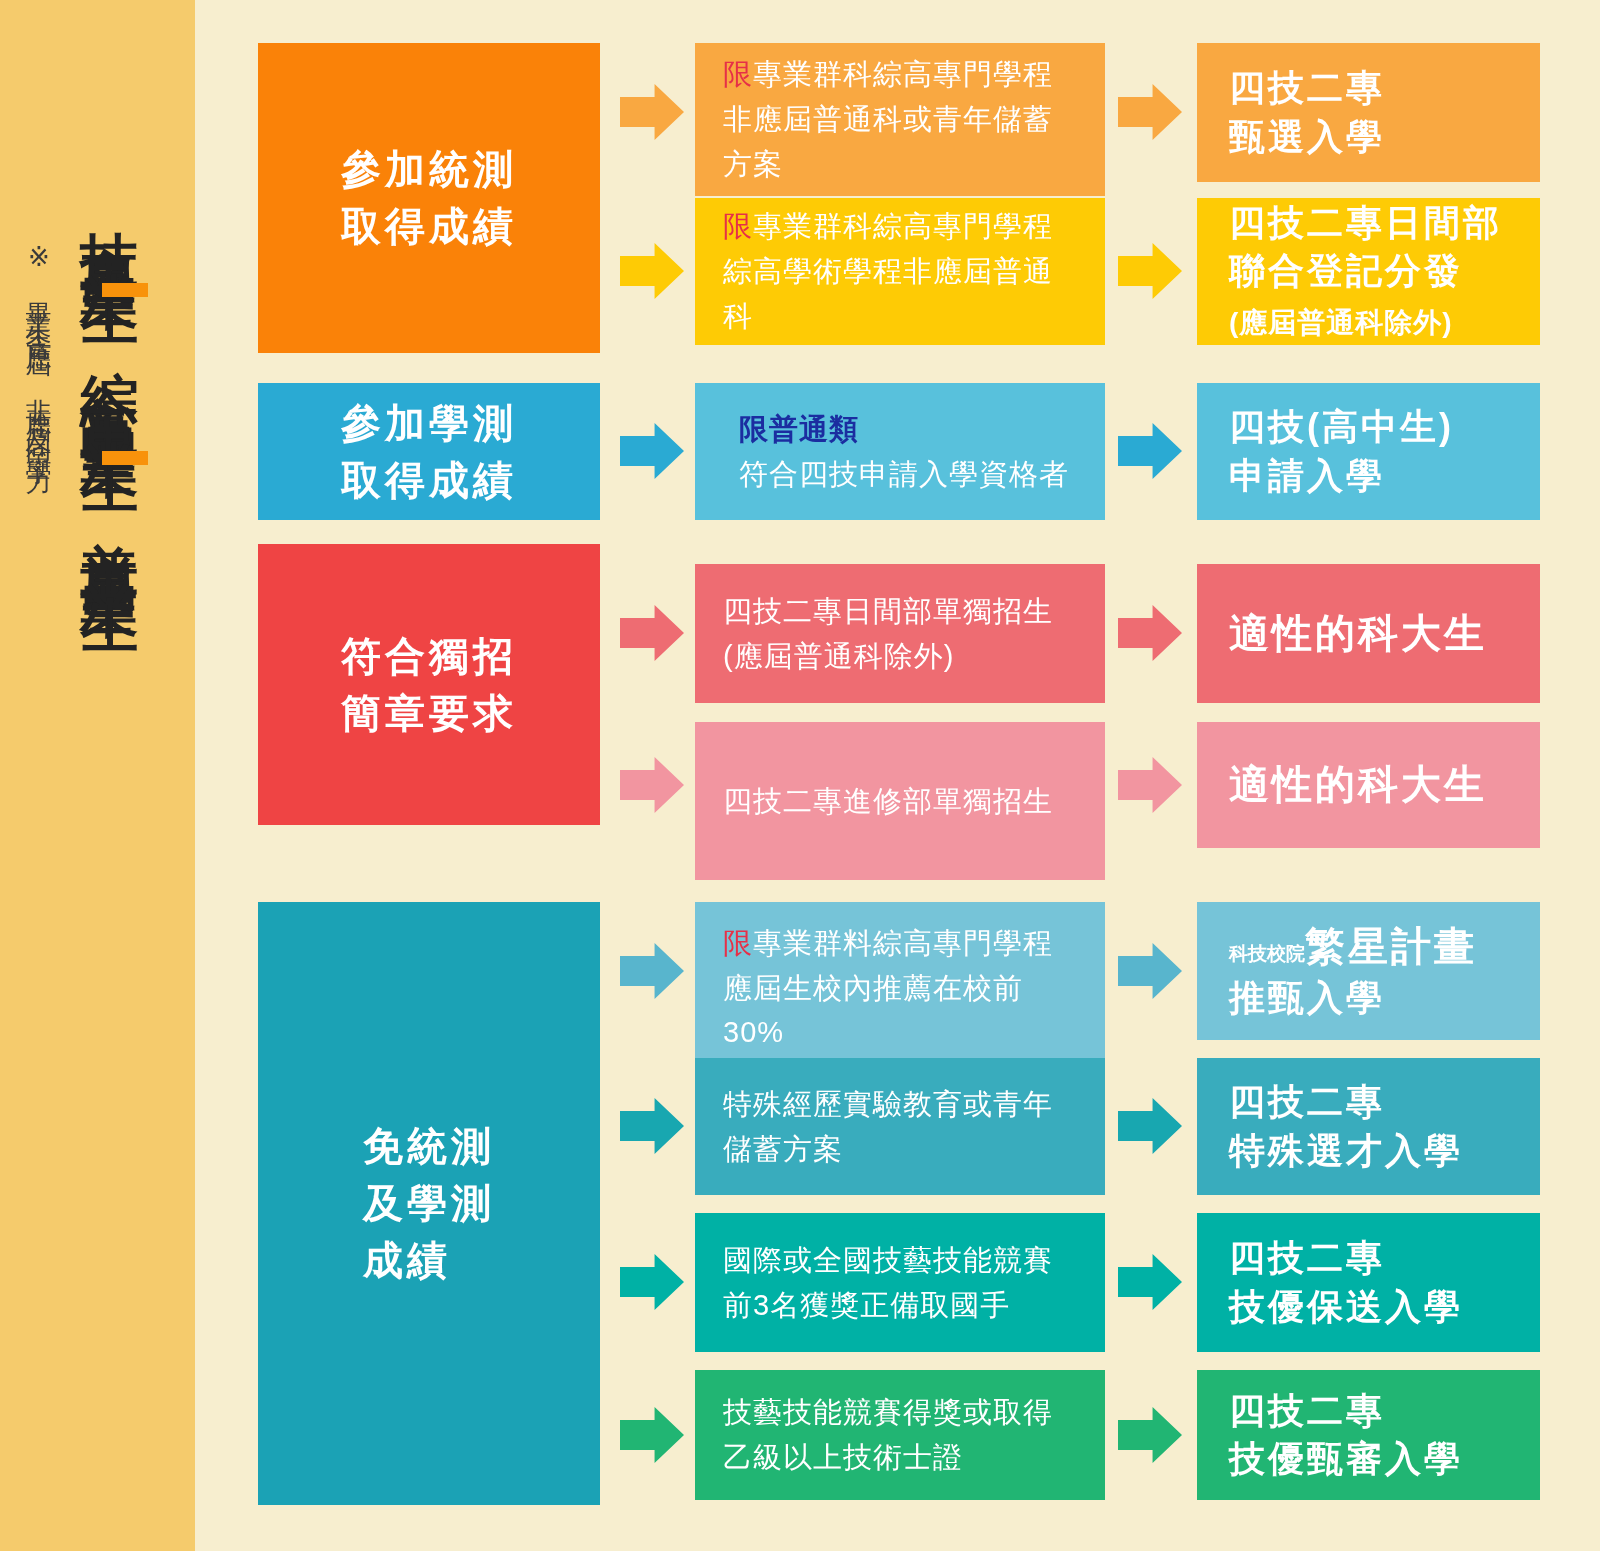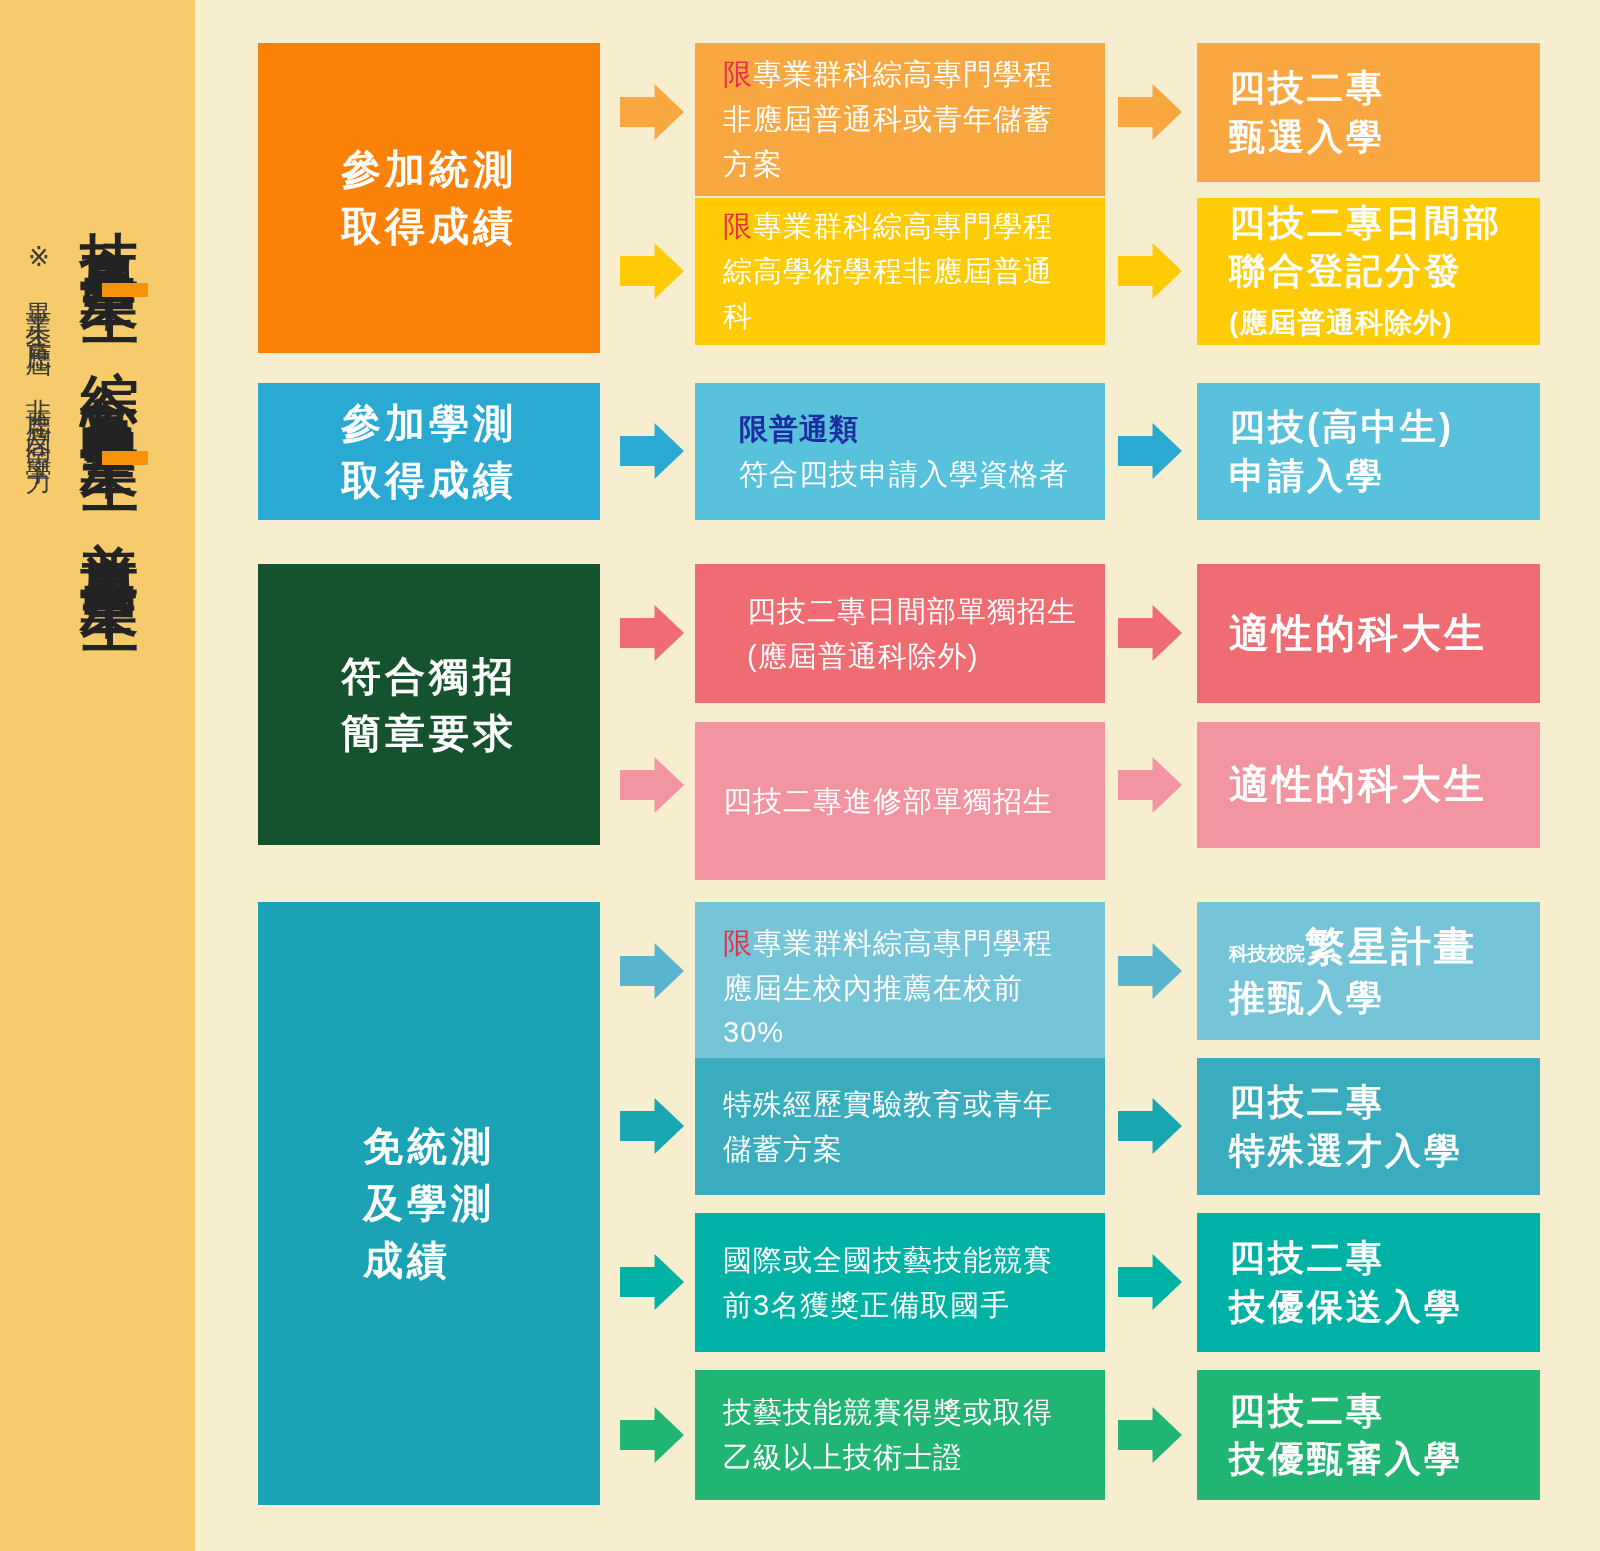--- a/index.html
+++ b/index.html
@@ -44,27 +44,27 @@
   .src-inner{display:inline-block;text-align:left;margin:0 auto;}
   
   .arr{
     position:absolute;width:64px;height:56px;
     clip-path:polygon(0 23%,54% 23%,54% 0,100% 50%,54% 100%,54% 77%,0 77%);
   }
   .arrL{left:620px;} .arrR{left:1118px;}
   
   .src-1{top:43px;height:310px;background:#FA8208;}
   .src-2{top:383px;height:137px;background:#2AAAD3;}
-  .src-3{top:564px;height:281px;background:#14532d;}
+  .src-3{top:544px;height:281px;background:#ef4444;}
   .src-4{top:902px;height:603px;background:#1BA2B5;}
 
   .mid-1a{top:43px;height:153px;background:#F9A841;}
   .mid-1b{top:198px;height:147px;background:#FECB05;}
   .mid-2 {top:383px;height:137px;background:#58C1DC;padding-left:44px;}
-  .mid-3a{top:564px;height:139px;background:#EE6C72;align-items:flex-end;}
+  .mid-3a{top:564px;height:139px;background:#EE6C72;}
   .mid-3b{top:722px;height:158px;background:#F295A0;}
   .mid-4a{top:902px;height:172px;background:#76C4D8;}
   .mid-4b{top:1058px;height:137px;background:#39ACBD;}
   .mid-4c{top:1213px;height:139px;background:#00B1A5;}
   .mid-4d{top:1370px;height:130px;background:#21B573;}
 
   .rgt-1a{top:43px;height:139px;background:#F9A841;}
   .rgt-1b{top:198px;height:147px;background:#FECB05;}
   .rgt-2 {top:383px;height:137px;background:#58C1DC;}
   .rgt-3a{top:564px;height:139px;background:#EE6C72;font-size:40px;}

